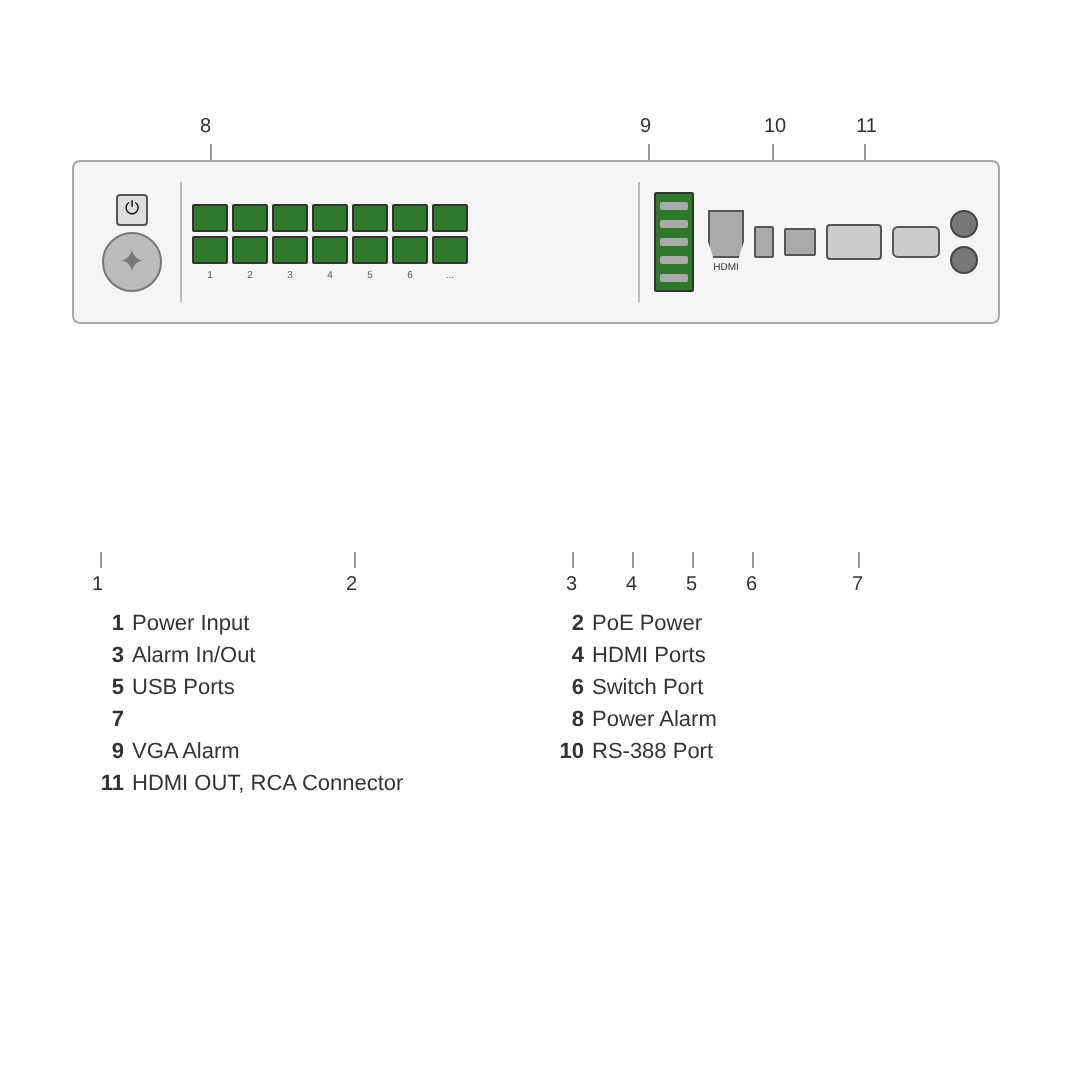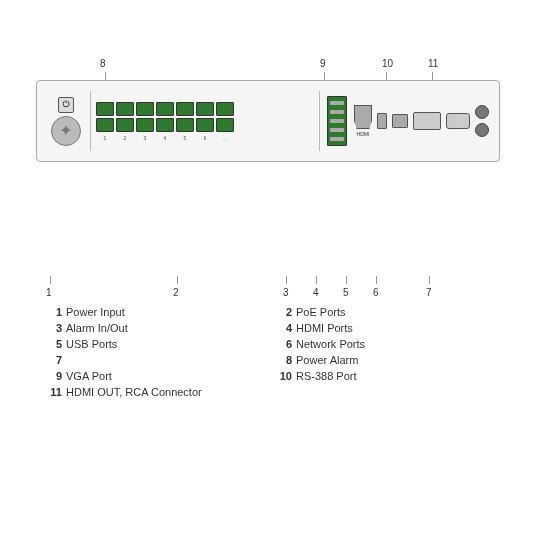--- a/index.html
+++ b/index.html
@@ -192,48 +192,48 @@
 
   </div>
 
   <div class="legend">
     <div class="legend-item">
       <span class="legend-num">1</span>
       <span class="legend-text">Power Input</span>
     </div>
     <div class="legend-item">
       <span class="legend-num">2</span>
-      <span class="legend-text">PoE Ports</span>
+      <span class="legend-text">PoE Power</span>
     </div>
     <div class="legend-item">
       <span class="legend-num">3</span>
       <span class="legend-text">Alarm In/Out</span>
     </div>
     <div class="legend-item">
       <span class="legend-num">4</span>
       <span class="legend-text">HDMI Ports</span>
     </div>
     <div class="legend-item">
       <span class="legend-num">5</span>
       <span class="legend-text">USB Ports</span>
     </div>
     <div class="legend-item">
       <span class="legend-num">6</span>
-      <span class="legend-text">Network Ports</span>
+      <span class="legend-text">Switch Port</span>
     </div>
     <div class="legend-item">
       <span class="legend-num">7</span>
     </div>
     <div class="legend-item">
       <span class="legend-num">8</span>
       <span class="legend-text">Power Alarm</span>
     </div>
     <div class="legend-item">
       <span class="legend-num">9</span>
-      <span class="legend-text">VGA Port</span>
+      <span class="legend-text">VGA Alarm</span>
     </div>
     <div class="legend-item">
       <span class="legend-num">10</span>
       <span class="legend-text">RS-388 Port</span>
     </div>
     <div class="legend-item">
       <span class="legend-num">11</span>
       <span class="legend-text">HDMI OUT, RCA Connector</span>
     </div>
   </div>

